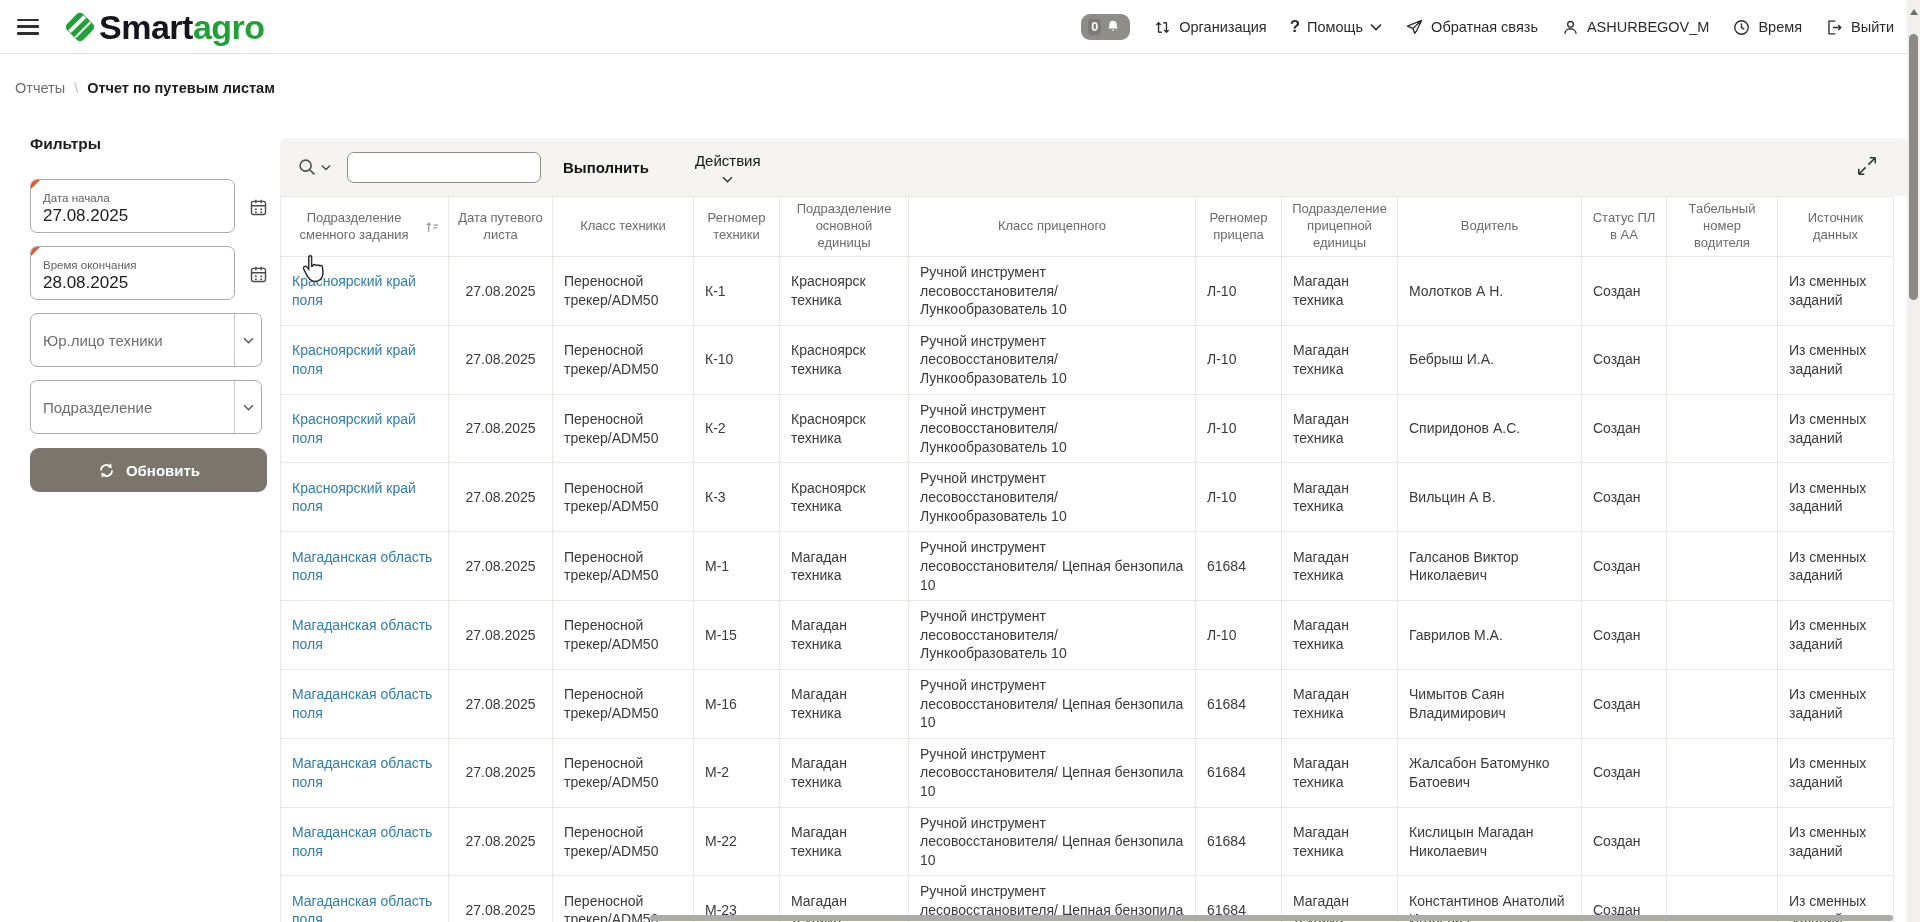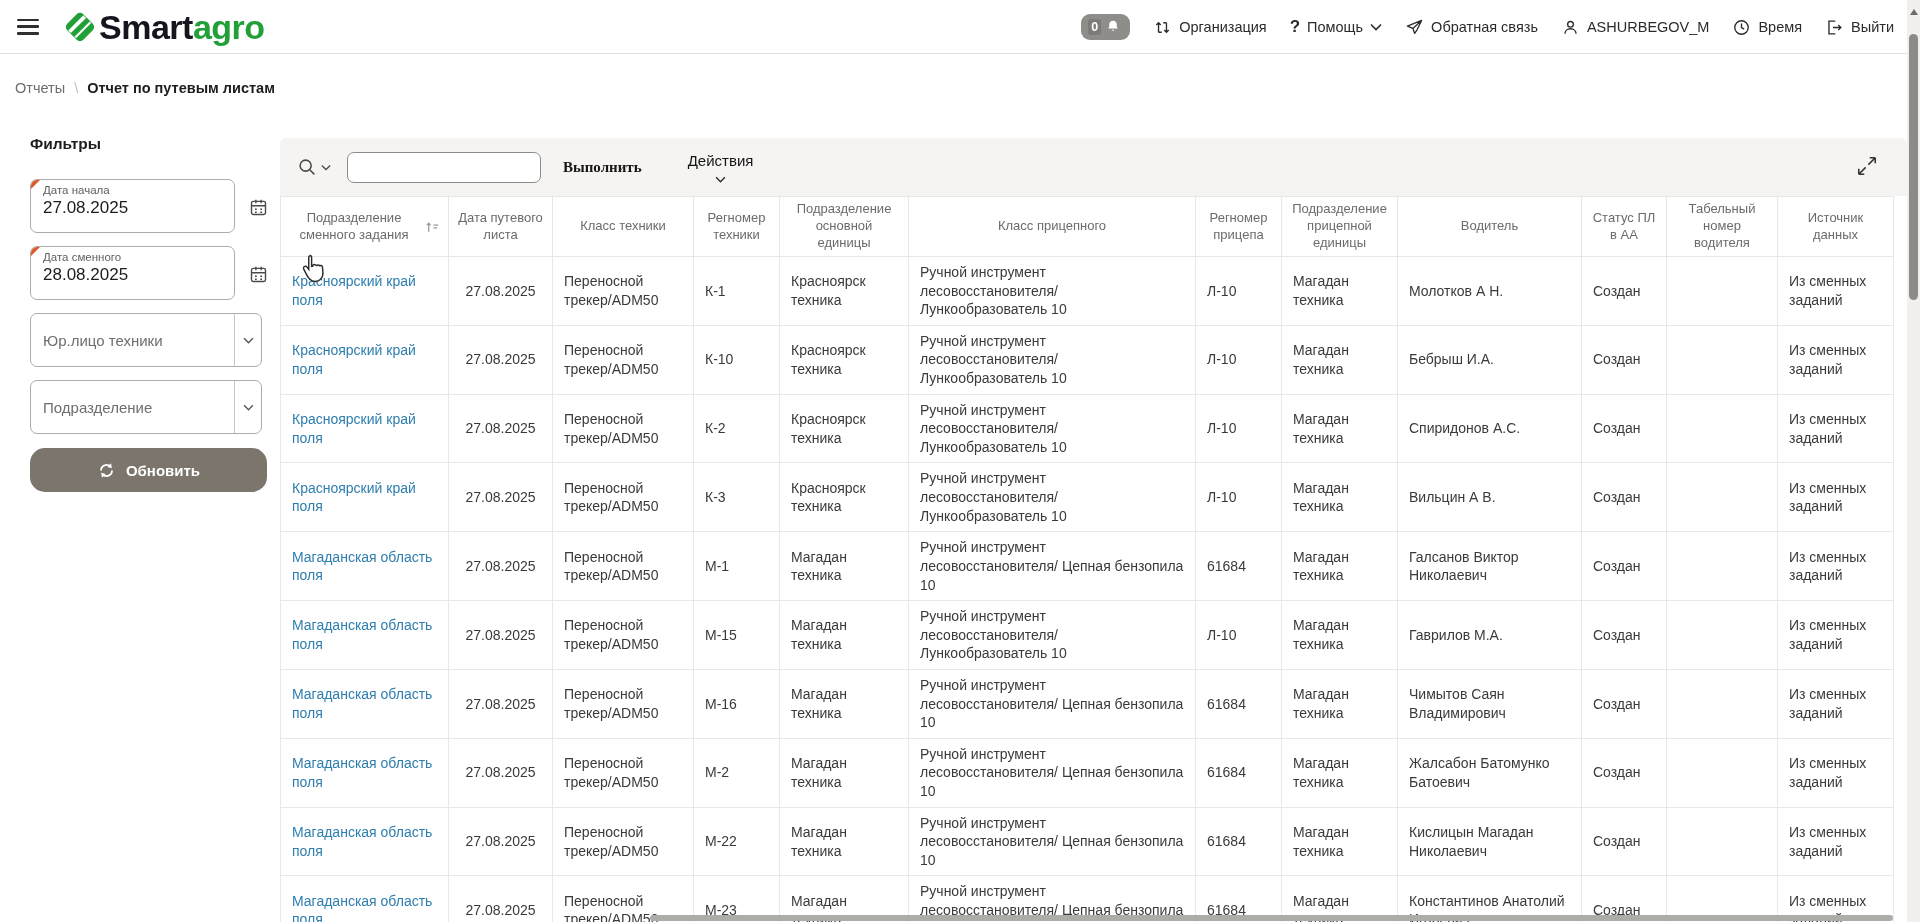--- a/index.html
+++ b/index.html
@@ -29,44 +29,44 @@
   .breadcrumb { position:absolute; top:80px; left:15px; font-size:14.5px; display:flex; gap:9px; align-items:center; }
   .bc-parent { color:#6d6d6d; cursor:pointer; }
   .bc-sep { color:#c3c1be; }
   .bc-current { color:#1d1d1d; font-weight:bold; }
 
   
   .sidebar { position:absolute; top:106px; left:16px; width:268px; }
   .filters-title { margin:29px 0 0 14px; font-size:15.5px; font-weight:bold; color:#1d1d1d; }
   .filter-row { position:relative; margin-left:14px; }
   .text-field { width:205px; height:54px; background:#fff; border:1px solid #aeaba6; border-radius:7px;
-                padding:4px 10px 0 12px; position:relative; overflow:hidden; cursor:text; }
+                padding:12px 10px 0 12px; position:relative; overflow:hidden; cursor:text; }
   .text-field::before { content:""; position:absolute; top:0; left:0; border-style:solid;
                         border-width:9px 9px 0 0; border-color:#d95b2e transparent transparent transparent; }
   .field-label { font-size:11.5px; color:#5f5f5f; display:block; }
   .field-value { font-size:17px; color:#1c1c1c; margin-top:2px; display:block; }
   .calendar-btn { position:absolute; left:216px; top:16px; width:24px; height:24px; cursor:pointer;
                   display:flex; align-items:center; justify-content:center; background:none; border:none; }
   .select-field { width:232px; height:54px; background:#fff; border:1px solid #aeaba6; border-radius:7px;
                   display:flex; align-items:center; cursor:pointer; }
   .select-placeholder { flex:1; padding-left:12px; font-size:15px; color:#6e6e6e; }
   .select-chevron-zone { width:27px; align-self:stretch; border-left:1px solid #c9c6c2;
                          display:flex; align-items:center; justify-content:center; }
-  .refresh-btn { margin:14px 0 0 14px; width:237px; height:44px; background:#7b756c; border:none; border-radius:15px;
+  .refresh-btn { margin:14px 0 0 14px; width:237px; height:44px; background:#7b756c; border:none; border-radius:9px;
                  color:#fff; font-size:15px; font-weight:bold; display:flex; align-items:center; justify-content:center;
                  gap:10px; cursor:pointer; font-family:inherit; }
   .mt26 { margin-top:26px; } .mt13 { margin-top:13px; }
 
   
   .main { position:absolute; left:280px; top:138px; width:1627px; height:784px; }
   .toolbar { height:58px; background:#f5f4f2; border-radius:6px 6px 0 0; display:flex; align-items:center; position:relative; }
   .search-group { display:flex; align-items:center; margin-left:16px; gap:3px; cursor:pointer; }
   .search-input { margin-left:16px; width:194px; height:31px; border:1px solid #8f8c88; border-radius:7px;
                   background:#fff; font-size:14px; padding:0 9px; font-family:inherit; }
-  .exec-btn { margin-left:22px; background:none; border:none; font-family:Liberation Serif, serif; font-size:15px; font-weight:bold;
+  .exec-btn { margin-left:22px; background:none; border:none; font-family:Liberation Sans, sans-serif; font-size:15px; font-weight:bold;
               color:#161616; cursor:pointer; }
   .actions-btn { margin-left:46px; background:none; border:none; font-family:inherit; font-size:15px; color:#161616;
                  cursor:pointer; display:flex; align-items:center; gap:7px;flex-direction:column; }
   .expand-btn { position:absolute; right:28px; top:17px; width:24px; height:24px; background:none; border:none; cursor:pointer; }
 
   
   table.report { border-collapse:collapse; table-layout:fixed; width:1613px; background:#fff; }
   table.report th { border:1px solid #e9e7e3; height:60px; font-weight:normal; font-size:13px; color:#6b6b6b;
                     text-align:center; padding:4px 8px; line-height:1.3; position:relative; cursor:pointer; background:#fff; }
   table.report td { border:1px solid #eae8e5; height:57px; font-size:14px; color:#3a3a3a; padding:6px 11px;
@@ -174,21 +174,21 @@
       <button class="calendar-btn">
         <svg width="21" height="21" viewBox="0 0 24 24" fill="none" stroke="#4a4a4a" stroke-width="1.6">
           <rect x="4" y="5" width="16" height="15" rx="2"></rect>
           <path d="M4 10 H20 M9 3 v4 M15 3 v4 M8 14 h2 M14 14 h2 M8 17.5 h2 M14 17.5 h2"></path>
         </svg>
       </button>
     </div>
 
     <div class="filter-row mt13">
       <div class="text-field">
-        <span class="field-label">Дата сменного</span>
+        <span class="field-label">Время окончания</span>
         <span class="field-value">28.08.2025</span>
       </div>
       <button class="calendar-btn">
         <svg width="21" height="21" viewBox="0 0 24 24" fill="none" stroke="#4a4a4a" stroke-width="1.6">
           <rect x="4" y="5" width="16" height="15" rx="2"></rect>
           <path d="M4 10 H20 M9 3 v4 M15 3 v4 M8 14 h2 M14 14 h2 M8 17.5 h2 M14 17.5 h2"></path>
         </svg>
       </button>
     </div>
 

